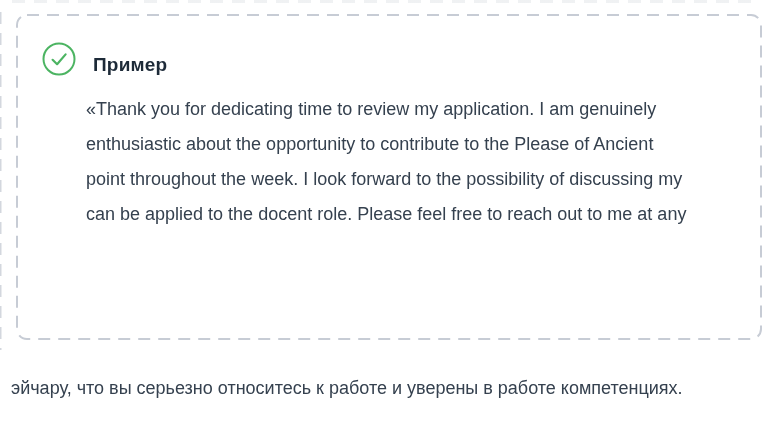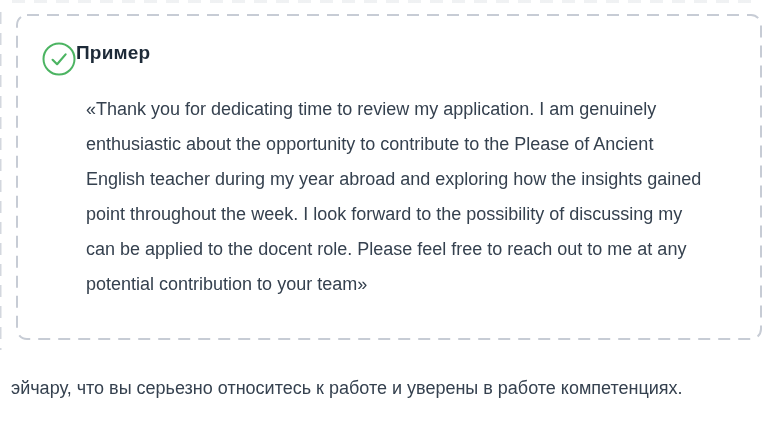--- a/index.html
+++ b/index.html
@@ -31,21 +31,21 @@
   .example-box{
     position:absolute;left:16px;top:14px;
     width:746px;height:326px;
     padding:28px 30px 0 26px;
   }
   .box-border{
     position:absolute;inset:0;width:100%;height:100%;
     pointer-events:none;
   }
   .box-header{
-    display:flex;align-items:flex-start;
+    display:flex;align-items:flex-end;gap:17px;
     position:relative;
   }
   .check-icon{width:34px;height:34px;flex:0 0 34px;display:block;}
   .check-icon svg{display:block;width:34px;height:34px;}
   .box-title{
     margin:0;
     font-size:19px;font-weight:700;
     color:var(--title-color);
     letter-spacing:.2px;
   }
@@ -86,22 +86,20 @@
         <circle cx="17" cy="17" r="15.5" fill="none" stroke="var(--accent-green)" stroke-width="2"></circle>
         <path d="M10.6 17.8 L15.1 22.2 L23.6 12.4" fill="none" stroke="var(--accent-green)" stroke-width="2.2" stroke-linecap="round" stroke-linejoin="round"></path>
       </svg>
     </span>
     <h3 class="box-title">Пример</h3>
   </div>
 
   <div class="quote">
     <div class="quote-line">«Thank you for dedicating time to review my application. I am genuinely</div>
     <div class="quote-line">enthusiastic about the opportunity to contribute to the Please of Ancient</div>
-    <div class="quote-line">English teacher during my year abroad and exploring how the insights gained</div>
     <div class="quote-line">point throughout the week. I look forward to the possibility of discussing my</div>
     <div class="quote-line">can be applied to the docent role. Please feel free to reach out to me at any</div>
-    <div class="quote-line">potential contribution to your team»</div>
   </div>
 </section>
 
 <p class="note">
   <span class="note-line">эйчару, что вы серьезно относитесь к работе и уверены в работе компетенциях.</span>
 </p>
 
 </body></html>

